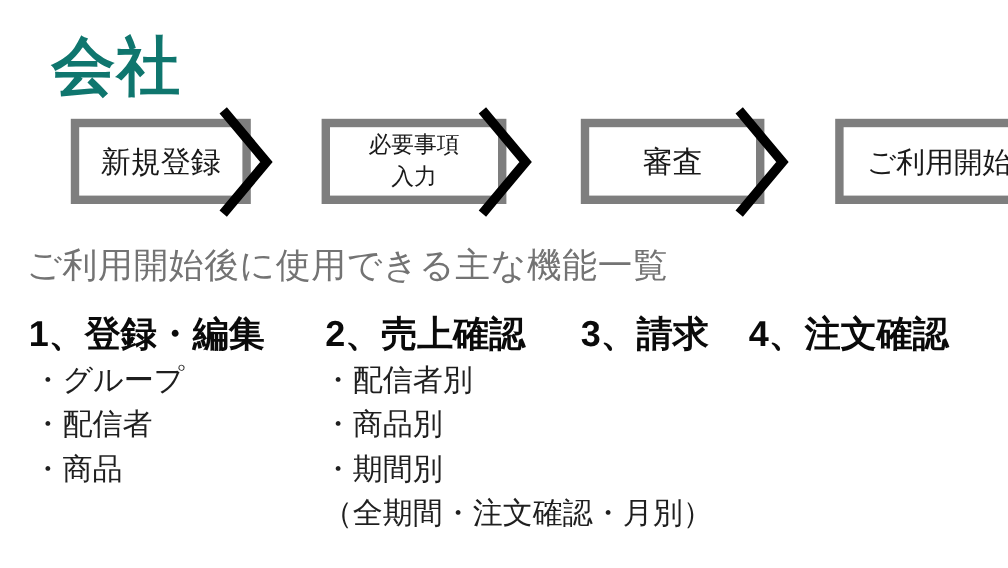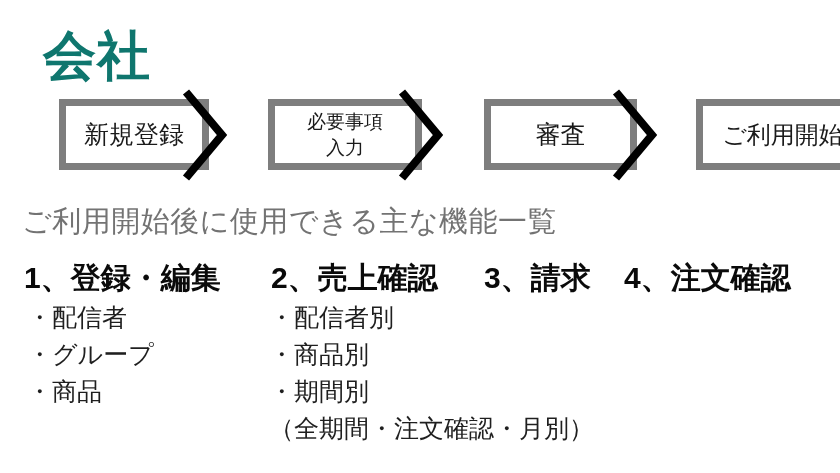--- a/index.html
+++ b/index.html
@@ -129,22 +129,22 @@
   </div>
 
   <div class="subtitle serif">ご利用開始後に使用できる主な機能一覧</div>
 
   <div class="feat-heading fh-1">1、登録・編集</div>
   <div class="feat-heading fh-2">2、売上確認</div>
   <div class="feat-heading fh-3">3、請求</div>
   <div class="feat-heading fh-4">4、注文確認</div>
 
   <div class="feat-list fl-1 serif">
+    <span class="feat-item">・グループ</span>
     <span class="feat-item">・配信者</span>
-    <span class="feat-item">・グループ</span>
     <span class="feat-item">・商品</span>
   </div>
 
   <div class="feat-list fl-2 serif">
     <span class="feat-item">・配信者別</span>
     <span class="feat-item">・商品別</span>
     <span class="feat-item">・期間別</span>
     <span class="feat-item">（全期間・注文確認・月別）</span>
   </div>
 

